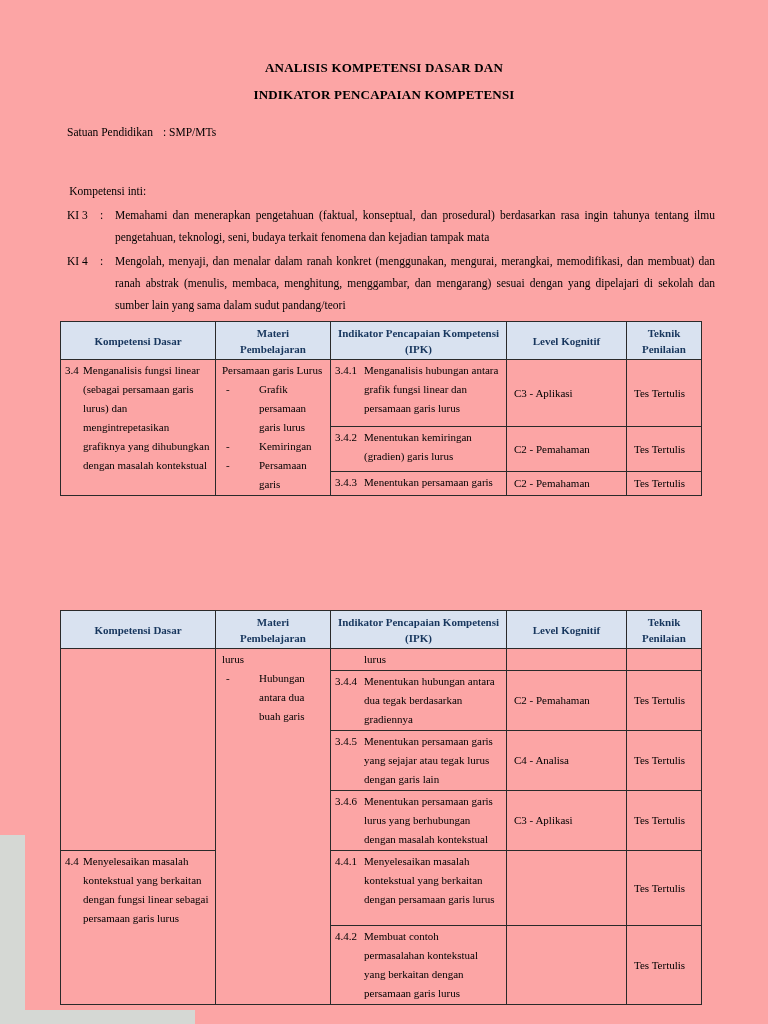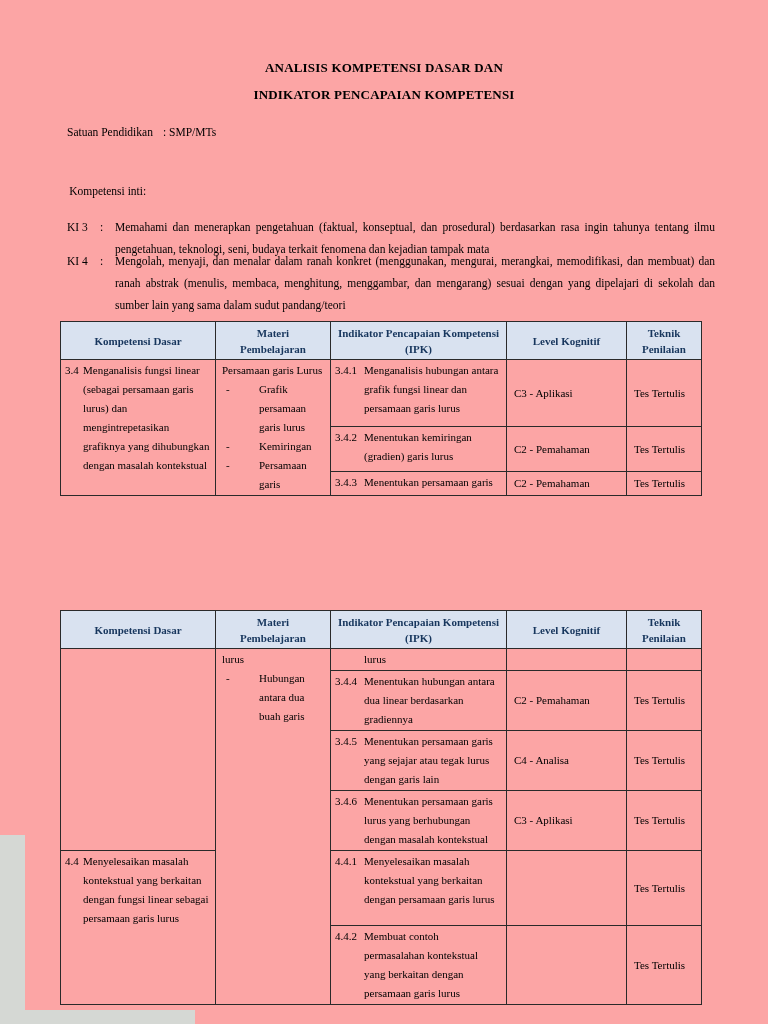--- a/index.html
+++ b/index.html
@@ -19,21 +19,21 @@
   .meta { position:absolute; left:67px; top:121px; font-size:11.5px; }
   .meta-row { display:flex; height:22px; line-height:22px; }
   .meta-label { width:96px; }
   
   .ki-heading { position:absolute; left:67px; top:180px; font-size:11.5px; line-height:22px; display:flex;text-align:right; }
   .ki-heading .lbl { width:76px; }
   .ki-item { position:absolute; left:67px; width:648px; font-size:11.5px; line-height:22px; display:flex; }
   .ki-item .code { flex:0 0 33px; }
   .ki-item .colon { flex:0 0 15px; }
   .ki-item .txt { flex:1; text-align:justify; }
-  #ki-item-0 { top:216px; }
+  #ki-item-0 { top:204px; }
   #ki-item-1 { top:250px; }
   
   table.tbl {
     position:absolute; left:60px; width:641px;
     border-collapse:collapse; table-layout:fixed; font-size:11px;
   }
   #table-1 { top:321px; }
   #table-2 { top:610px; }
   .tbl th, .tbl td { border:1.5px solid #2a2a2a; }
   .tbl th {
@@ -216,21 +216,21 @@
           <span class="txt">lurus</span>
         </div>
       </td>
       <td class="level"></td>
       <td class="teknik"></td>
     </tr>
     <tr style="height:57px">
       <td class="ipk">
         <div class="hang ipk-hang">
           <span class="code">3.4.4</span>
-          <span class="txt">Menentukan hubungan antara dua linear berdasarkan gradiennya</span>
+          <span class="txt">Menentukan hubungan antara dua tegak berdasarkan gradiennya</span>
         </div>
       </td>
       <td class="level">C2 - Pemahaman</td>
       <td class="teknik">Tes Tertulis</td>
     </tr>
     <tr style="height:57px">
       <td class="ipk">
         <div class="hang ipk-hang">
           <span class="code">3.4.5</span>
           <span class="txt">Menentukan persamaan garis yang sejajar atau tegak lurus dengan garis lain</span>

